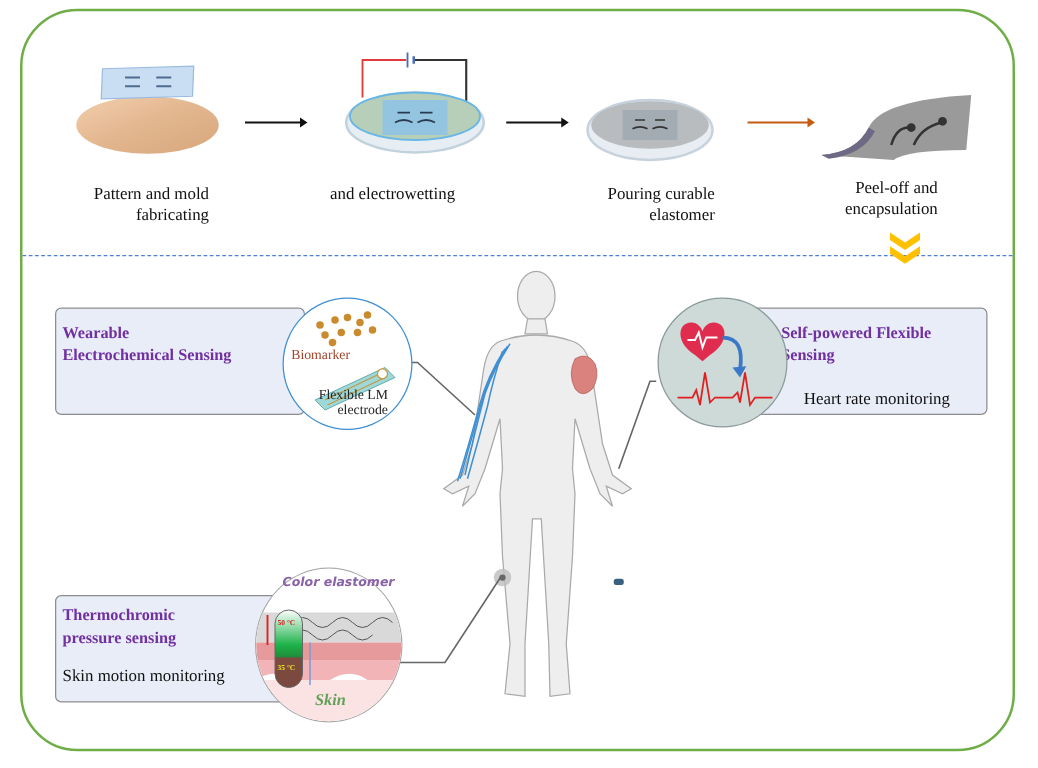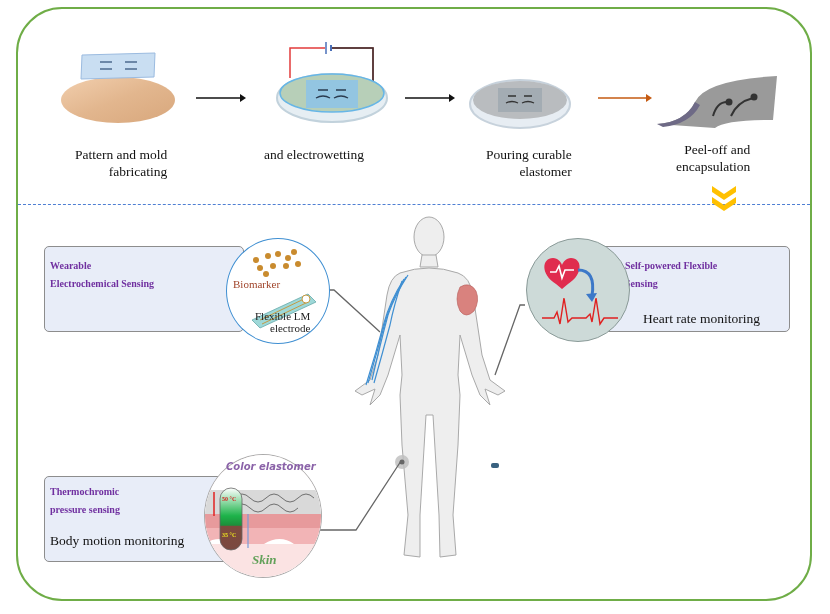--- a/index.html
+++ b/index.html
@@ -6,21 +6,21 @@
   body { width:830px; height:614px; position:relative; overflow:hidden;
          font-family:"Liberation Serif", "DejaVu Serif", serif; }
   .frame { position:absolute; left:16px; top:7px; width:796px; height:594px;
            border:2px solid #6fad47; border-radius:46px; box-sizing:border-box; }
   .abs { position:absolute;text-align:right; }
   .step-label { font-size:13.5px; line-height:17px; color:#111; }
   .divider { position:absolute; left:18px; top:204px; width:792px; height:0;
              border-top:1.5px dashed #4f7fd3; }
   .card { position:absolute; background:#e8edf8; border:1.5px solid #8d8d8d;
           border-radius:5px; box-sizing:border-box; }
-  .card-title { color:#7030a0; font-weight:bold; font-size:10px; line-height:18px; }
+  .card-title { color:#7030a0; font-weight:bold; font-size:13px; line-height:18px; }
   .card-sub { color:#111; font-size:13.5px; line-height:17px; }
   .bubble { position:absolute; border-radius:50%; overflow:hidden; box-sizing:border-box; }
   svg { position:absolute; overflow:visible; }
 </style>
 </head>
 <body>
 
 <div class="frame"></div>
 
 <svg style="left:55px;top:45px;width:130px;height:80px" viewBox="0 0 130 80">
@@ -166,21 +166,21 @@
   <path d="M52 32 Q70 32 66 58" fill="none" stroke="#3c78c8" stroke-width="3"></path>
   <path d="M60 56 L66 64 L71 55 Z" fill="#3c78c8"></path>
   <polyline points="16,80 28,80 31,74 34,86 38,60 42,84 46,80 60,80 64,76 66,84 70,60 74,86 78,80 92,80" fill="none" stroke="#e02020" stroke-width="1.4"></polyline>
 </svg>
 
 <div class="card" style="left:44px;top:476px;width:196px;height:86px;">
   <div class="card-title" style="position:absolute;left:5px;top:6px">
     <div>Thermochromic</div>
     <div>pressure sensing</div>
   </div>
-  <div class="card-sub" style="position:absolute;left:5px;top:55px;white-space:nowrap">Body motion monitoring</div>
+  <div class="card-sub" style="position:absolute;left:5px;top:55px;white-space:nowrap">Skin motion monitoring</div>
 </div>
 <div class="bubble" style="left:204px;top:454px;width:118px;height:124px;background:#fbeeee;border:1.5px solid #aaa;"></div>
 <svg style="left:204px;top:454px;width:118px;height:124px" viewBox="0 0 118 124">
   <defs>
     <clipPath id="bc">
         <ellipse cx="59" cy="62" rx="58" ry="61"></ellipse>
       </clipPath>
     <linearGradient id="thermo" x1="0" y1="0" x2="0" y2="1">
       <stop offset="0" stop-color="#ffffff"></stop>
         <stop offset="0.45" stop-color="#1db34a"></stop>

